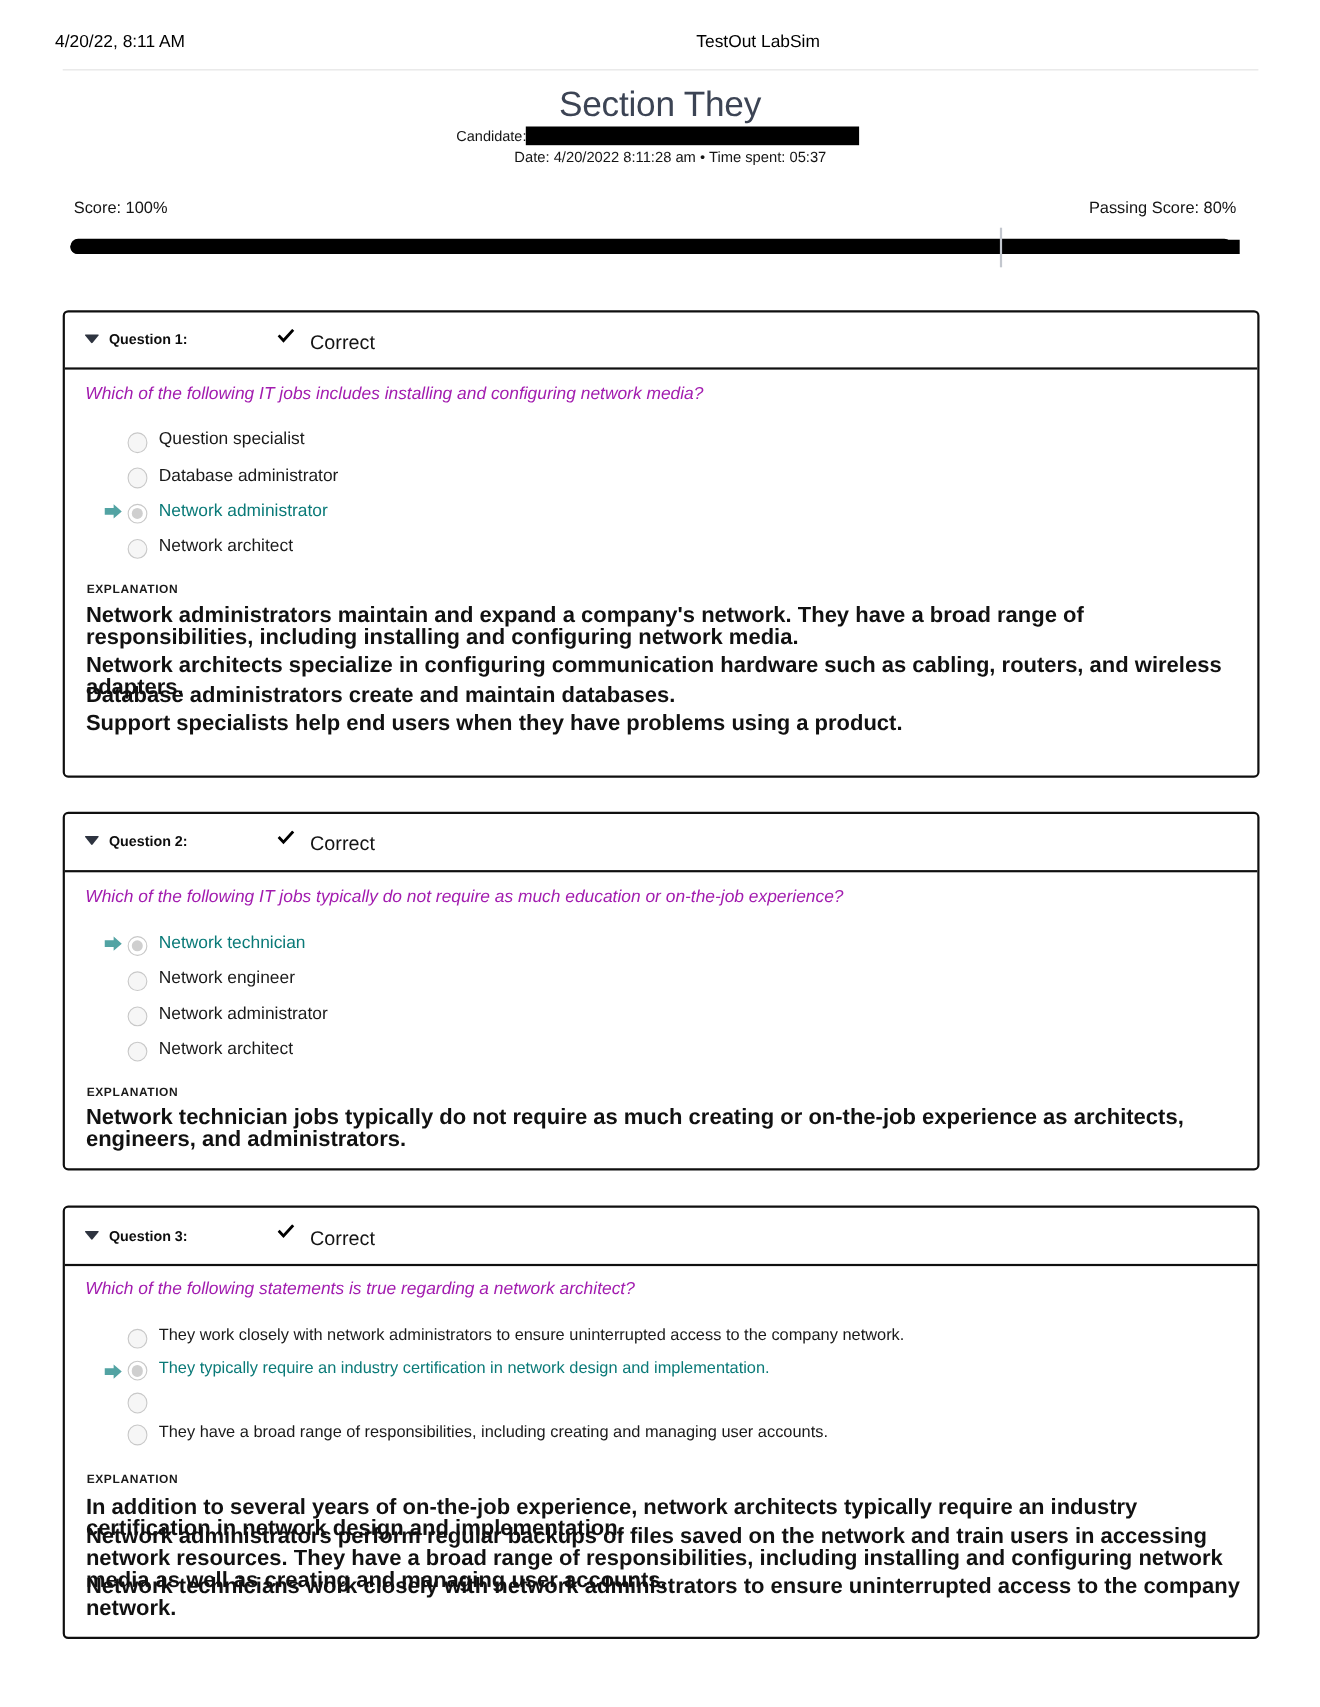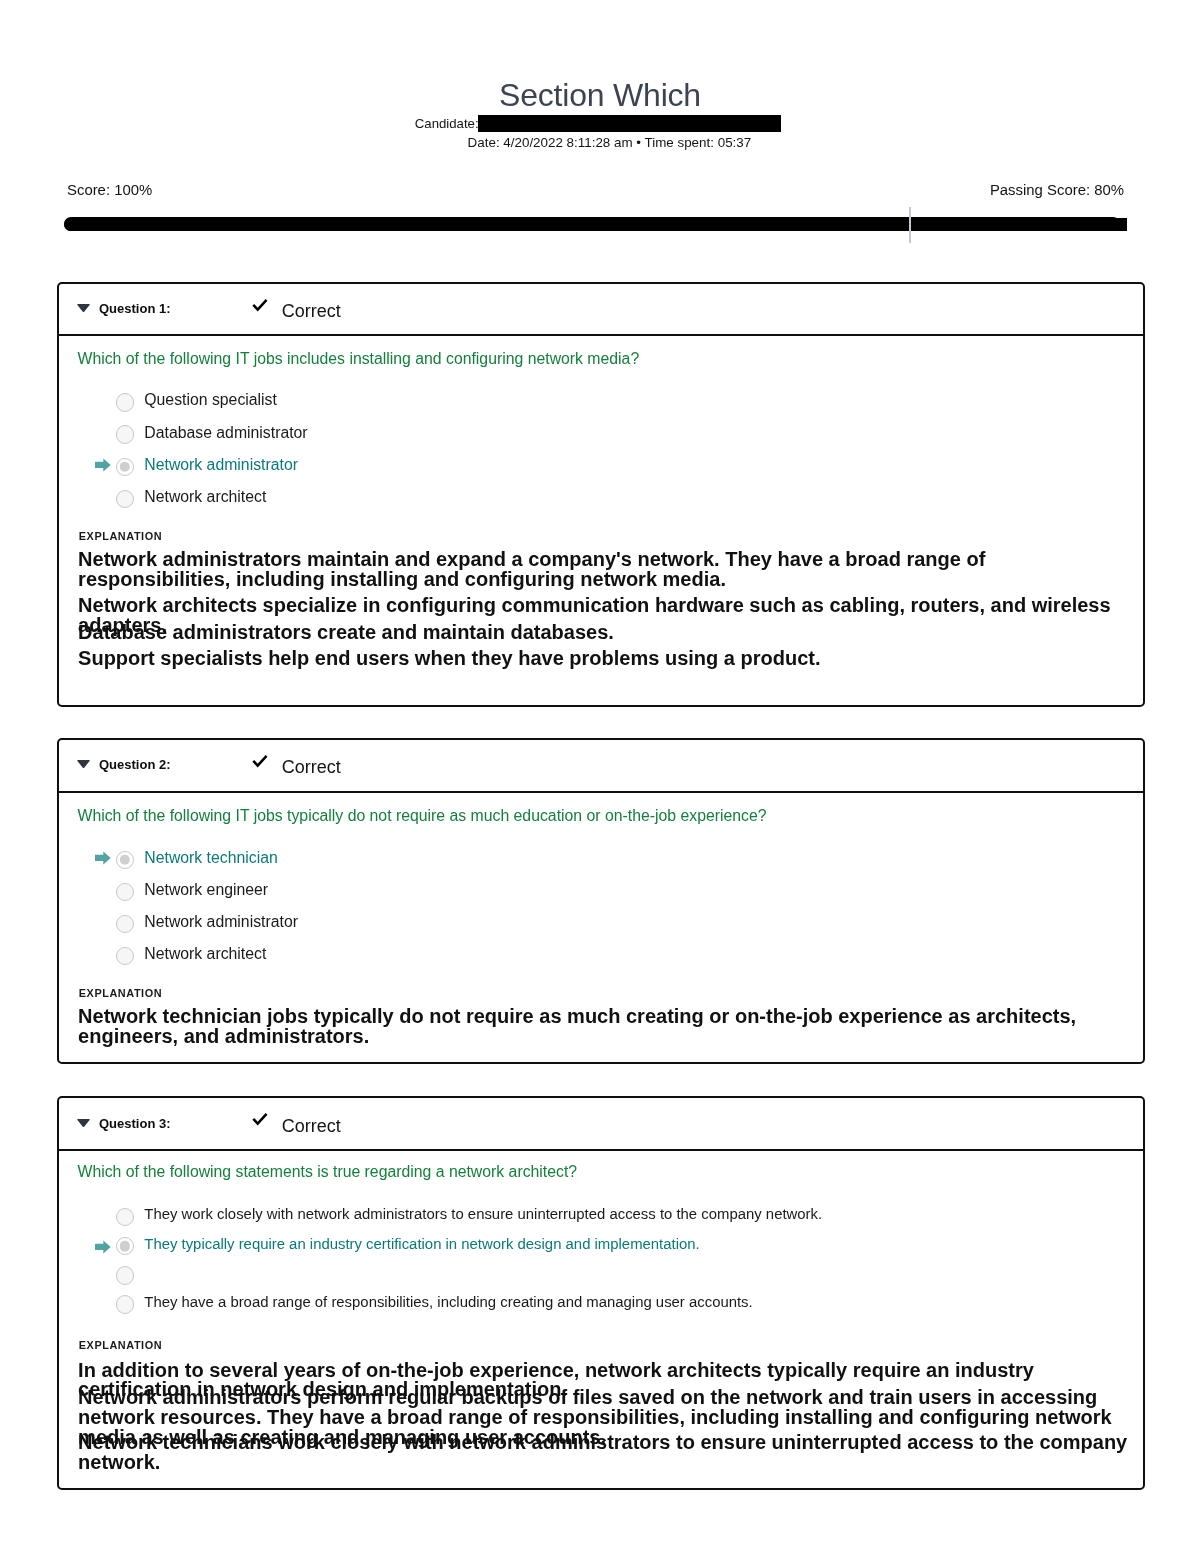--- a/index.html
+++ b/index.html
@@ -41,21 +41,21 @@
         border:2.4px solid #0f0f0f;border-radius:5px;background:#fff;}
   .card-head{position:relative;height:50.8px;border-bottom:2.4px solid #0f0f0f;}
   .caret{position:absolute;left:17.1px;top:19.4px;line-height:0;}
   .q-label{position:absolute;left:40px;top:18.3px;
       font-weight:bold;font-size:13px;color:#0d0d0d;white-space:nowrap;line-height:1;}
   .check{position:absolute;left:193.4px;top:15.2px;line-height:0;}
   .status{position:absolute;left:222.8px;top:18.3px;
       font-size:18px;color:#141414;white-space:nowrap;line-height:1;}
 
   .card-body{position:relative;}
-  .q-text{position:absolute;left:18.5px;font-size:15.8px;color:#15803d;white-space:nowrap;line-height:1;}
+  .q-text{position:absolute;left:18.5px;font-size:15.8px;color:#a21caf;white-space:nowrap;line-height:1;font-style:italic;}
   .opt{position:absolute;left:56.5px;height:18.9px;display:flex;align-items:center;}
   .arrow{position:absolute;left:-20.6px;top:0.5px;}
   .opt.small .arrow{top:3.2px;}
   .radio{width:18.5px;height:18.5px;border-radius:50%;border:1.75px solid #c8c8c8;
       background:#f6f6f6;box-sizing:border-box;position:relative;flex:none;}
   .radio.sel{background:#fff;}
   .radio.sel::after{content:"";position:absolute;left:50%;top:50%;transform:translate(-50%,-50%);
       width:10.4px;height:10.4px;border-radius:50%;background:#cfcfcf;}
   .opt-label{margin-left:10.3px;color:#1a1a1a;white-space:nowrap;line-height:1;position:relative;top:-2.2px;}
   .opt.correct .opt-label{color:#0a7a78;}
@@ -68,22 +68,27 @@
   .print-footer{position:absolute;left:0;top:1497px;width:1200px;height:40px;}
   .pf-url,.pf-page{position:absolute;top:9.8px;font-family:"Liberation Sans",sans-serif;
       font-size:15.6px;color:#000;white-space:nowrap;line-height:1;}
   .pf-url{left:51.4px;}
   .pf-page{left:1126.3px;}
 </style>
 </head>
 <body>
 
 <div class="page">
-
-  <div class="doc-title">Section Which</div>
+  <div class="print-header">
+    <div class="ph-date">4/20/22, 8:11 AM</div>
+    <div class="ph-title">TestOut LabSim</div>
+    <div class="ph-rule"></div>
+  </div>
+
+  <div class="doc-title">Section They</div>
   <div class="candidate-row">
     <span class="cand-label">Candidate:</span>
     <span class="redact"></span>
   </div>
   <div class="meta-row">Date: 4/20/2022 8:11:28 am • Time spent: 05:37</div>
 
   <div class="score-label">Score: 100%</div>
   <div class="pass-label">Passing Score: 80%</div>
   <div class="bar-wrap">
     <div class="bar-track"></div>

